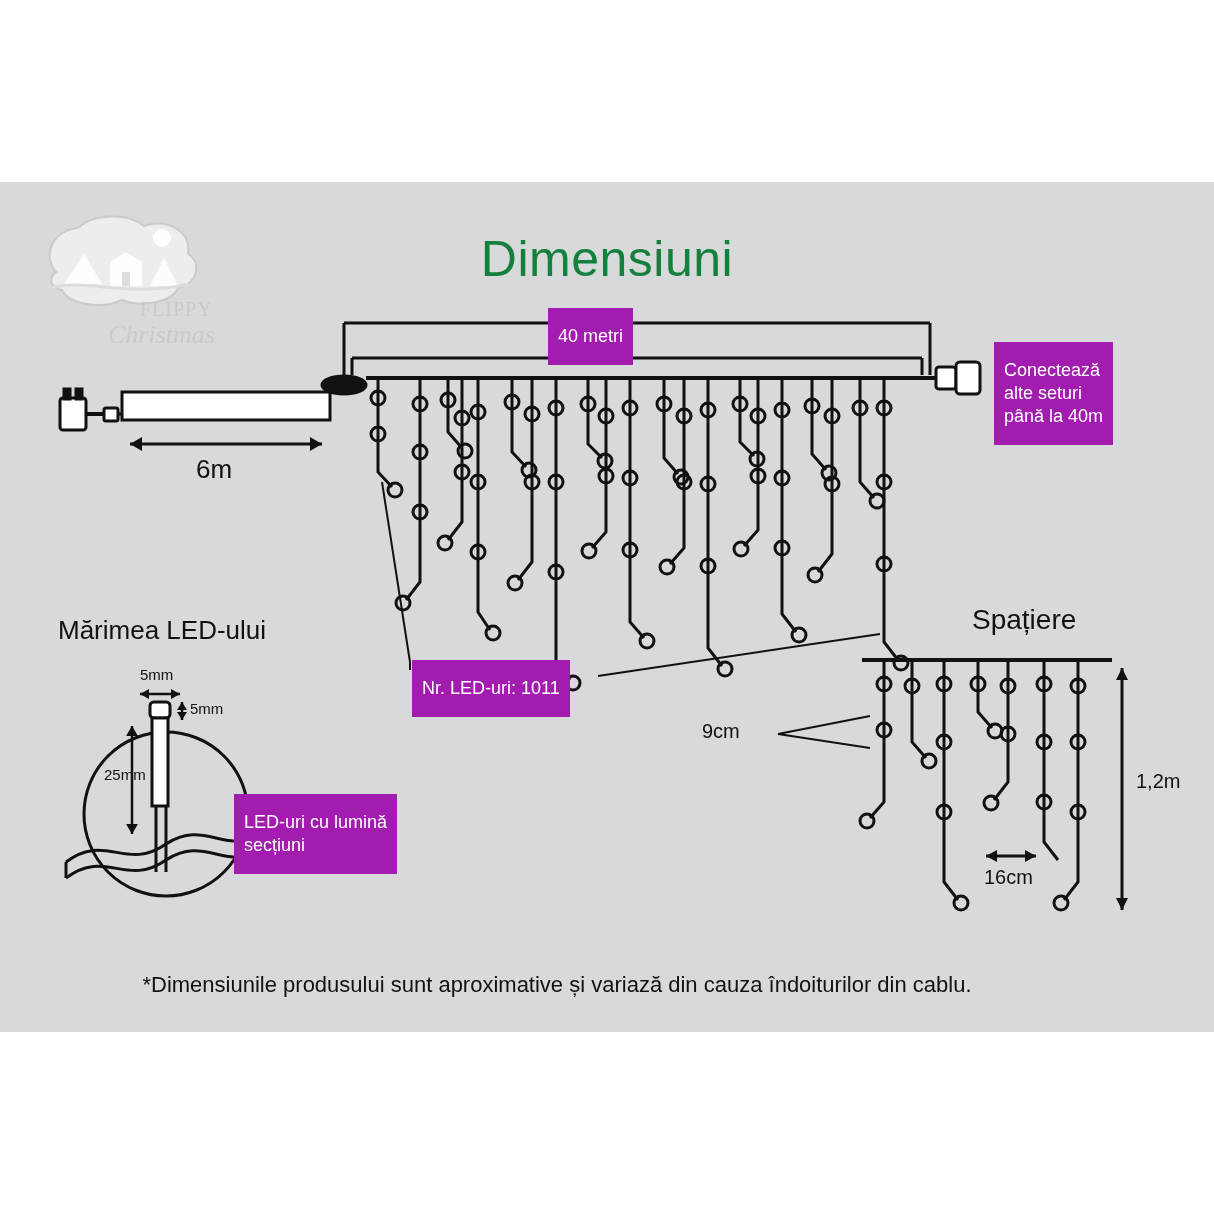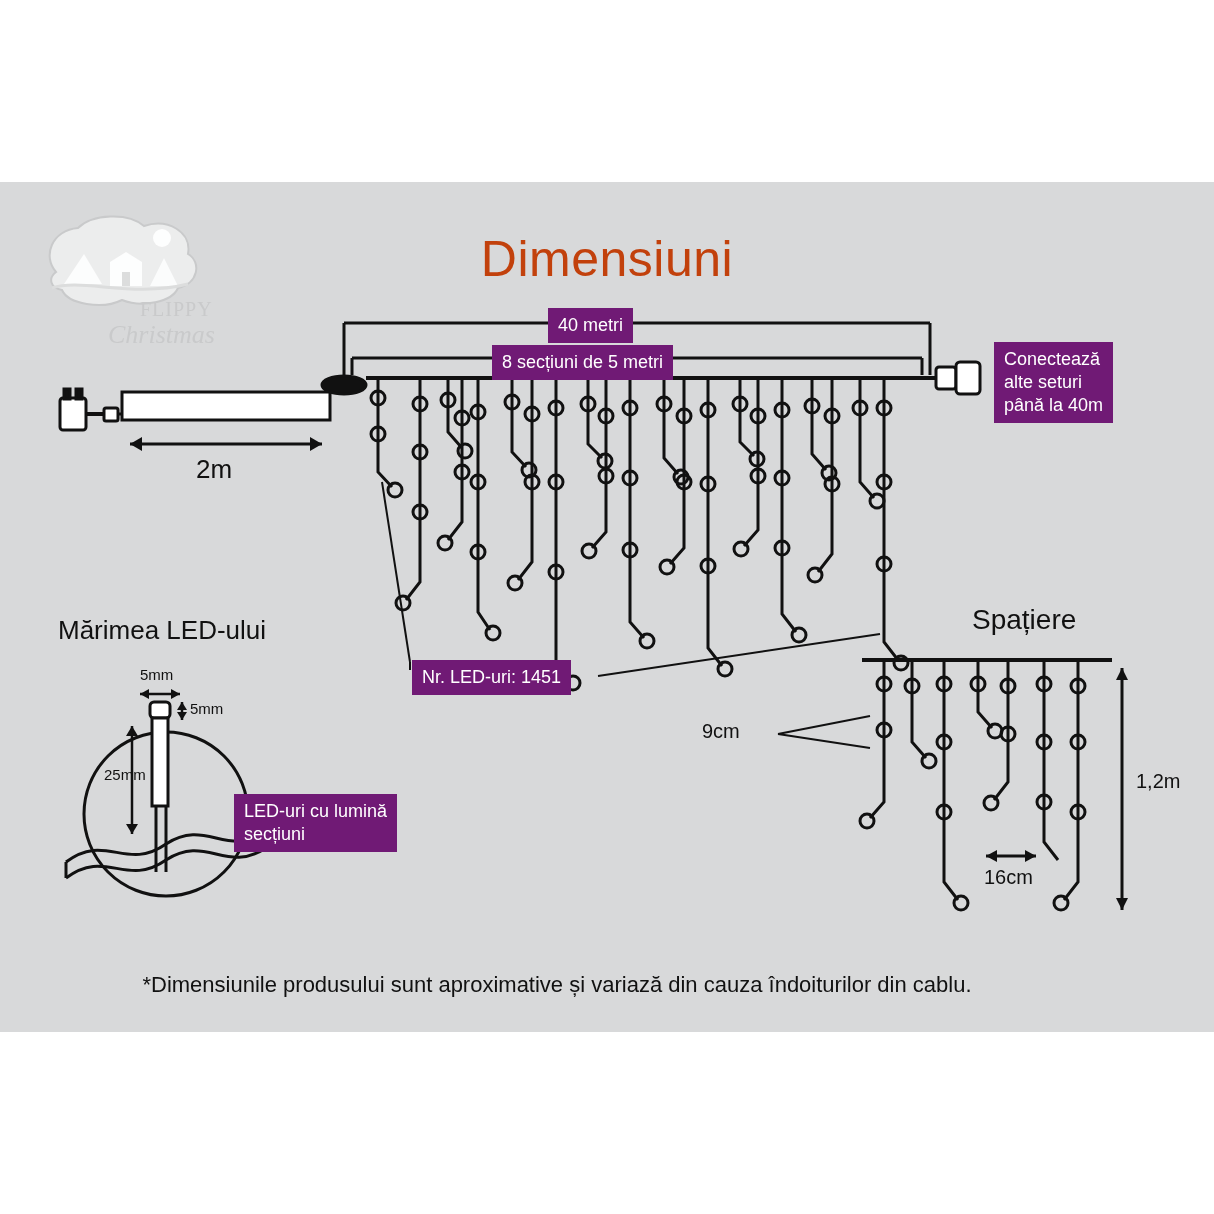--- a/index.html
+++ b/index.html
@@ -30,29 +30,29 @@
     width: 1214px;
     height: 850px;
   }
   .title {
     position: absolute;
     left: 0;
     top: 48px;
     width: 1214px;
     text-align: center;
     font-size: 50px;
-    color: #c2410c;
+    color: #15803d;
     letter-spacing: 0.5px;
   }
   .lbl {
     position: absolute;
-    background: #701a75;
+    background: #a21caf;
     color: #fff;
     font-size: 18px;
-    padding: 6px 10px;
+    padding: 17px 10px;
     line-height: 1.28;
     white-space: pre-line;
     text-align: center;
   }
   .plain {
     position: absolute;
     color: #111;
     font-size: 20px;
   }
   .footnote {
@@ -339,26 +339,25 @@
           <path d="M132 544 l-6 10 l12 0 Z" fill="#111" stroke="none"></path>
           <path d="M132 652 l-6 -10 l12 0 Z" fill="#111" stroke="none"></path>
         </g>
 
       </g>
     </svg>
 
     <div class="title">Dimensiuni</div>
 
     <div class="lbl" style="left:548px; top:126px;">40 metri</div>
-    <div class="lbl" style="left:492px; top:163px;">8 secțiuni de 5 metri</div>
-    <div class="plain" style="left:196px; top:272px; font-size:26px;">2m</div>
+    <div class="plain" style="left:196px; top:272px; font-size:26px;">6m</div>
     <div class="lbl" style="left:994px; top:160px; text-align:left;">Conectează
 alte seturi
 până la 40m</div>
-    <div class="lbl" style="left:412px; top:478px;">Nr. LED-uri: 1451</div>
+    <div class="lbl" style="left:412px; top:478px;">Nr. LED-uri: 1011</div>
 
     <div class="plain" style="left:944px; top:422px; font-size:28px;margin-left:28px;">Spațiere</div>
     <div class="plain" style="left:702px; top:538px; font-size:20px;">9cm</div>
     <div class="plain" style="left:984px; top:684px; font-size:20px;">16cm</div>
     <div class="plain" style="left:1136px; top:588px; font-size:20px;">1,2m</div>
 
     <div class="plain" style="left:58px; top:433px; font-size:26px;">Mărimea LED-ului</div>
     <div class="plain" style="left:140px; top:484px; font-size:15px;">5mm</div>
     <div class="plain" style="left:190px; top:518px; font-size:15px;">5mm</div>
     <div class="plain" style="left:104px; top:584px; font-size:15px;">25mm</div>

